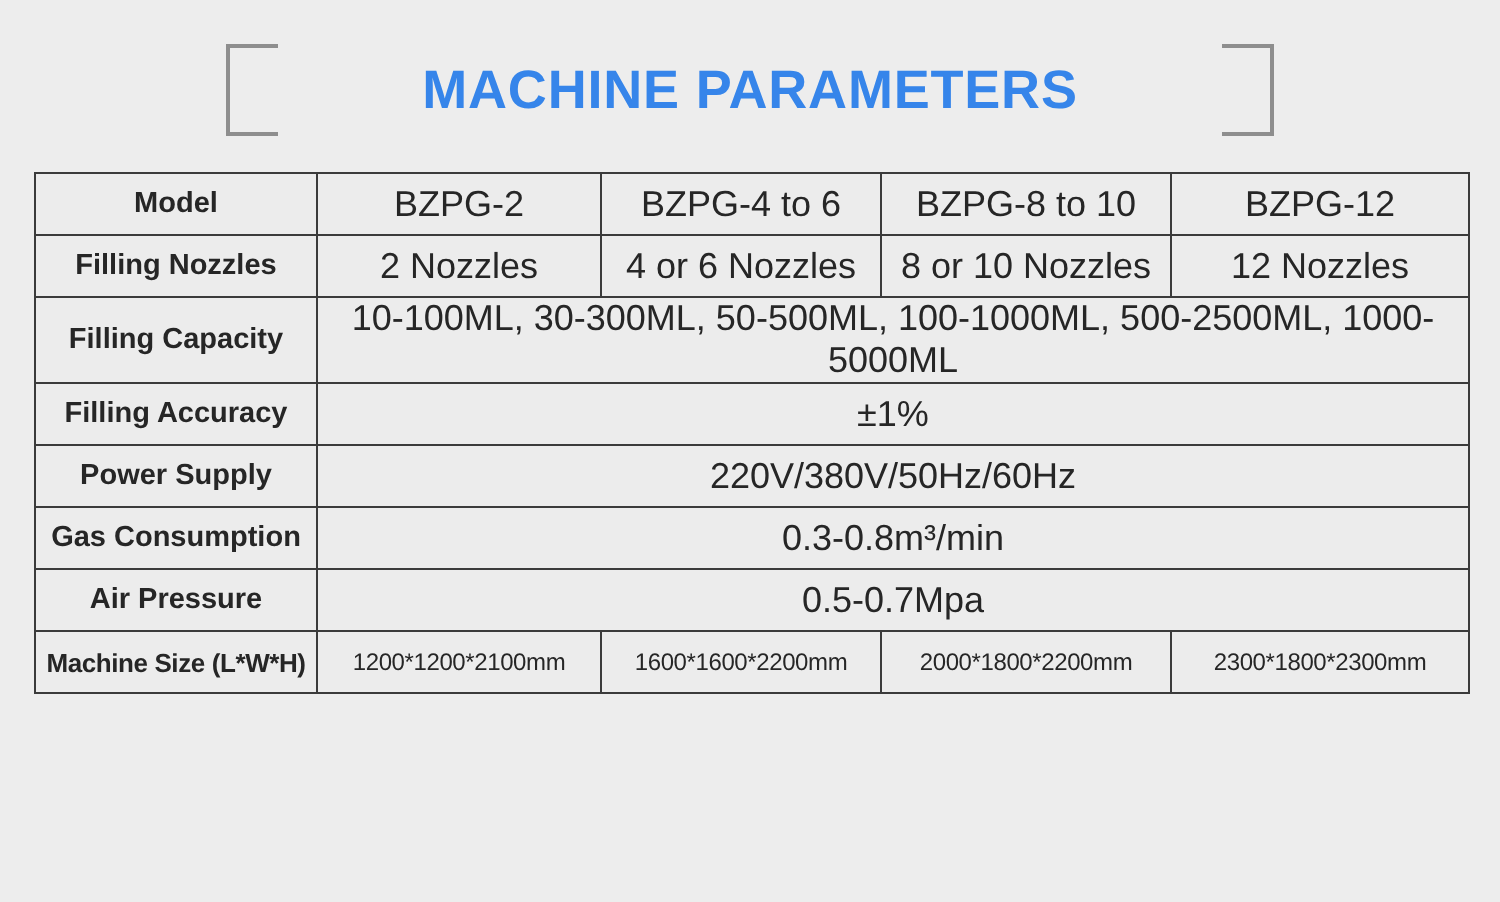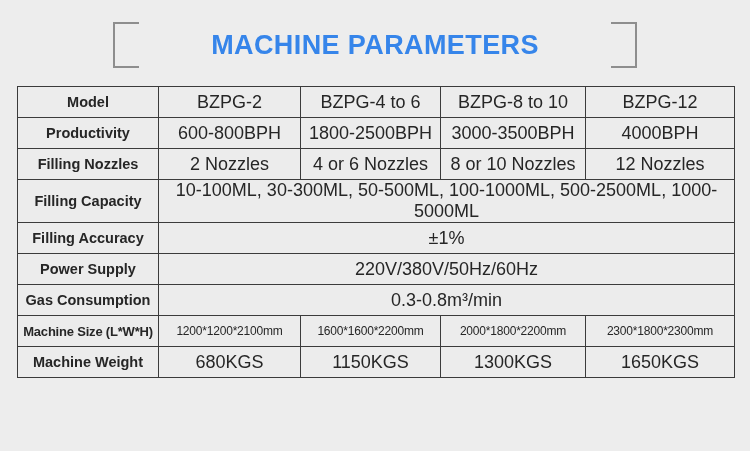--- a/index.html
+++ b/index.html
@@ -120,27 +120,20 @@
     </colgroup>
     <tbody id="table-body">
         <tr>
           <td class="label">Model</td>
           <td class="value">BZPG-2</td>
           <td class="value">BZPG-4 to 6</td>
           <td class="value">BZPG-8 to 10</td>
           <td class="value">BZPG-12</td>
         </tr>
         <tr>
-          <td class="label">Productivity</td>
-          <td class="value">600-800BPH</td>
-          <td class="value">1800-2500BPH</td>
-          <td class="value">3000-3500BPH</td>
-          <td class="value">4000BPH</td>
-        </tr>
-        <tr>
           <td class="label">Filling Nozzles</td>
           <td class="value">2 Nozzles</td>
           <td class="value">4 or 6 Nozzles</td>
           <td class="value">8 or 10 Nozzles</td>
           <td class="value">12 Nozzles</td>
         </tr>
         <tr>
           <td class="label">Filling Capacity</td>
           <td class="value merged" colspan="4">10-100ML, 30-300ML, 50-500ML, 100-1000ML, 500-2500ML, 1000-5000ML</td>
         </tr>
@@ -150,29 +143,26 @@
         </tr>
         <tr>
           <td class="label">Power Supply</td>
           <td class="value merged" colspan="4">220V/380V/50Hz/60Hz</td>
         </tr>
         <tr>
           <td class="label">Gas Consumption</td>
           <td class="value merged" colspan="4">0.3-0.8m³/min</td>
         </tr>
         <tr>
+          <td class="label">Air Pressure</td>
+          <td class="value merged" colspan="4">0.5-0.7Mpa</td>
+        </tr>
+        <tr>
           <td class="label small">Machine Size (L*W*H)</td>
           <td class="value small">1200*1200*2100mm</td>
           <td class="value small">1600*1600*2200mm</td>
           <td class="value small">2000*1800*2200mm</td>
           <td class="value small">2300*1800*2300mm</td>
-        </tr>
-        <tr>
-          <td class="label">Machine Weight</td>
-          <td class="value">680KGS</td>
-          <td class="value">1150KGS</td>
-          <td class="value">1300KGS</td>
-          <td class="value">1650KGS</td>
         </tr>
       </tbody>
   </table>
 
 </div>
 
 </body></html>

